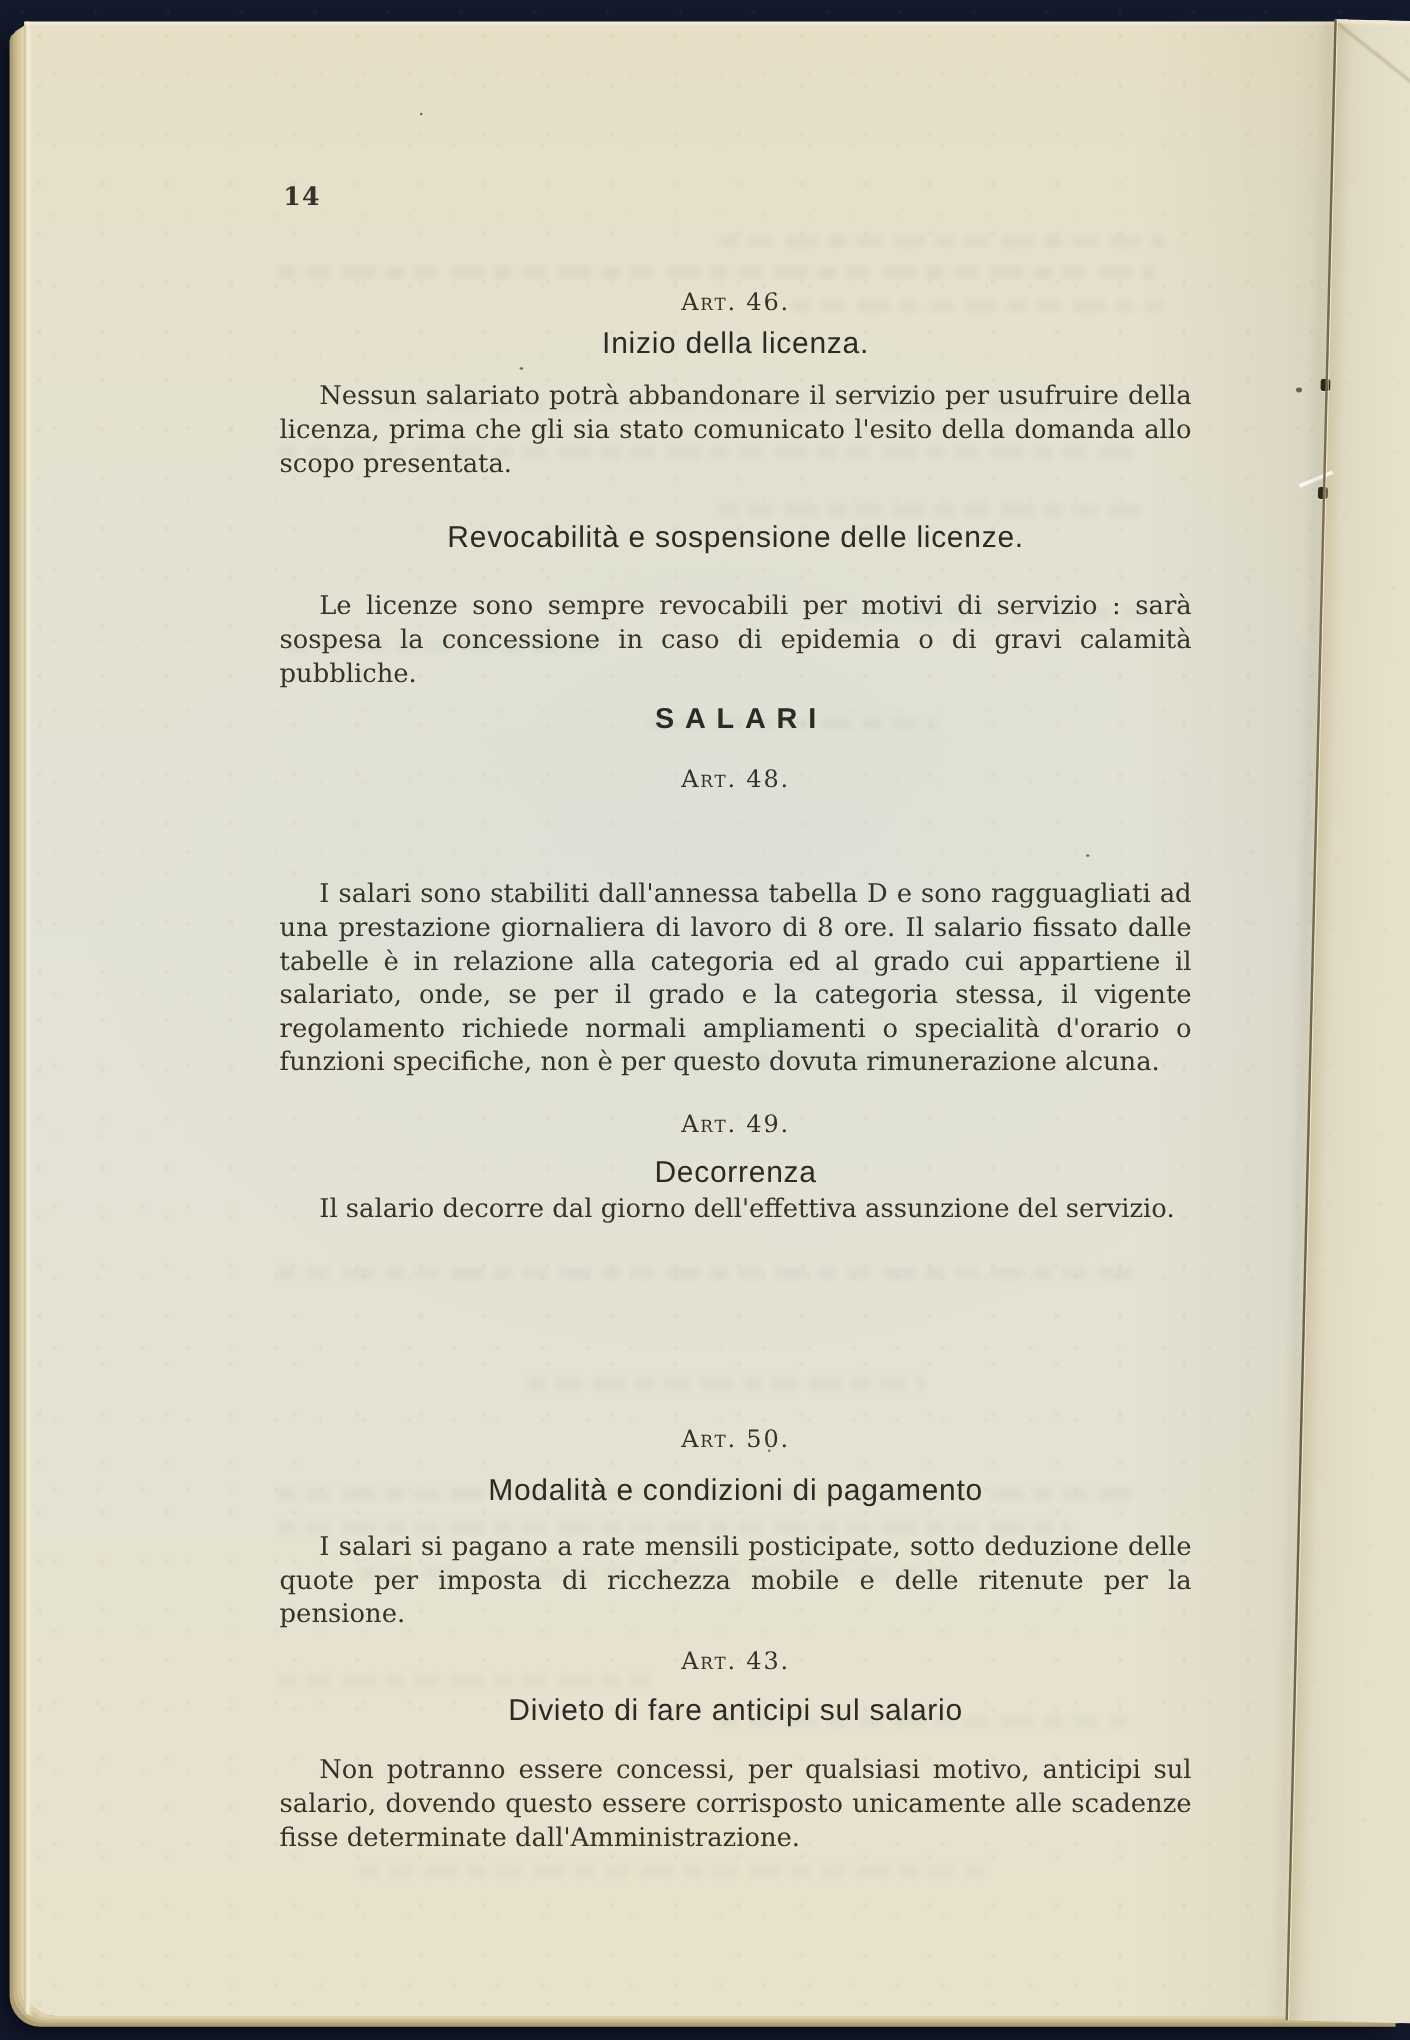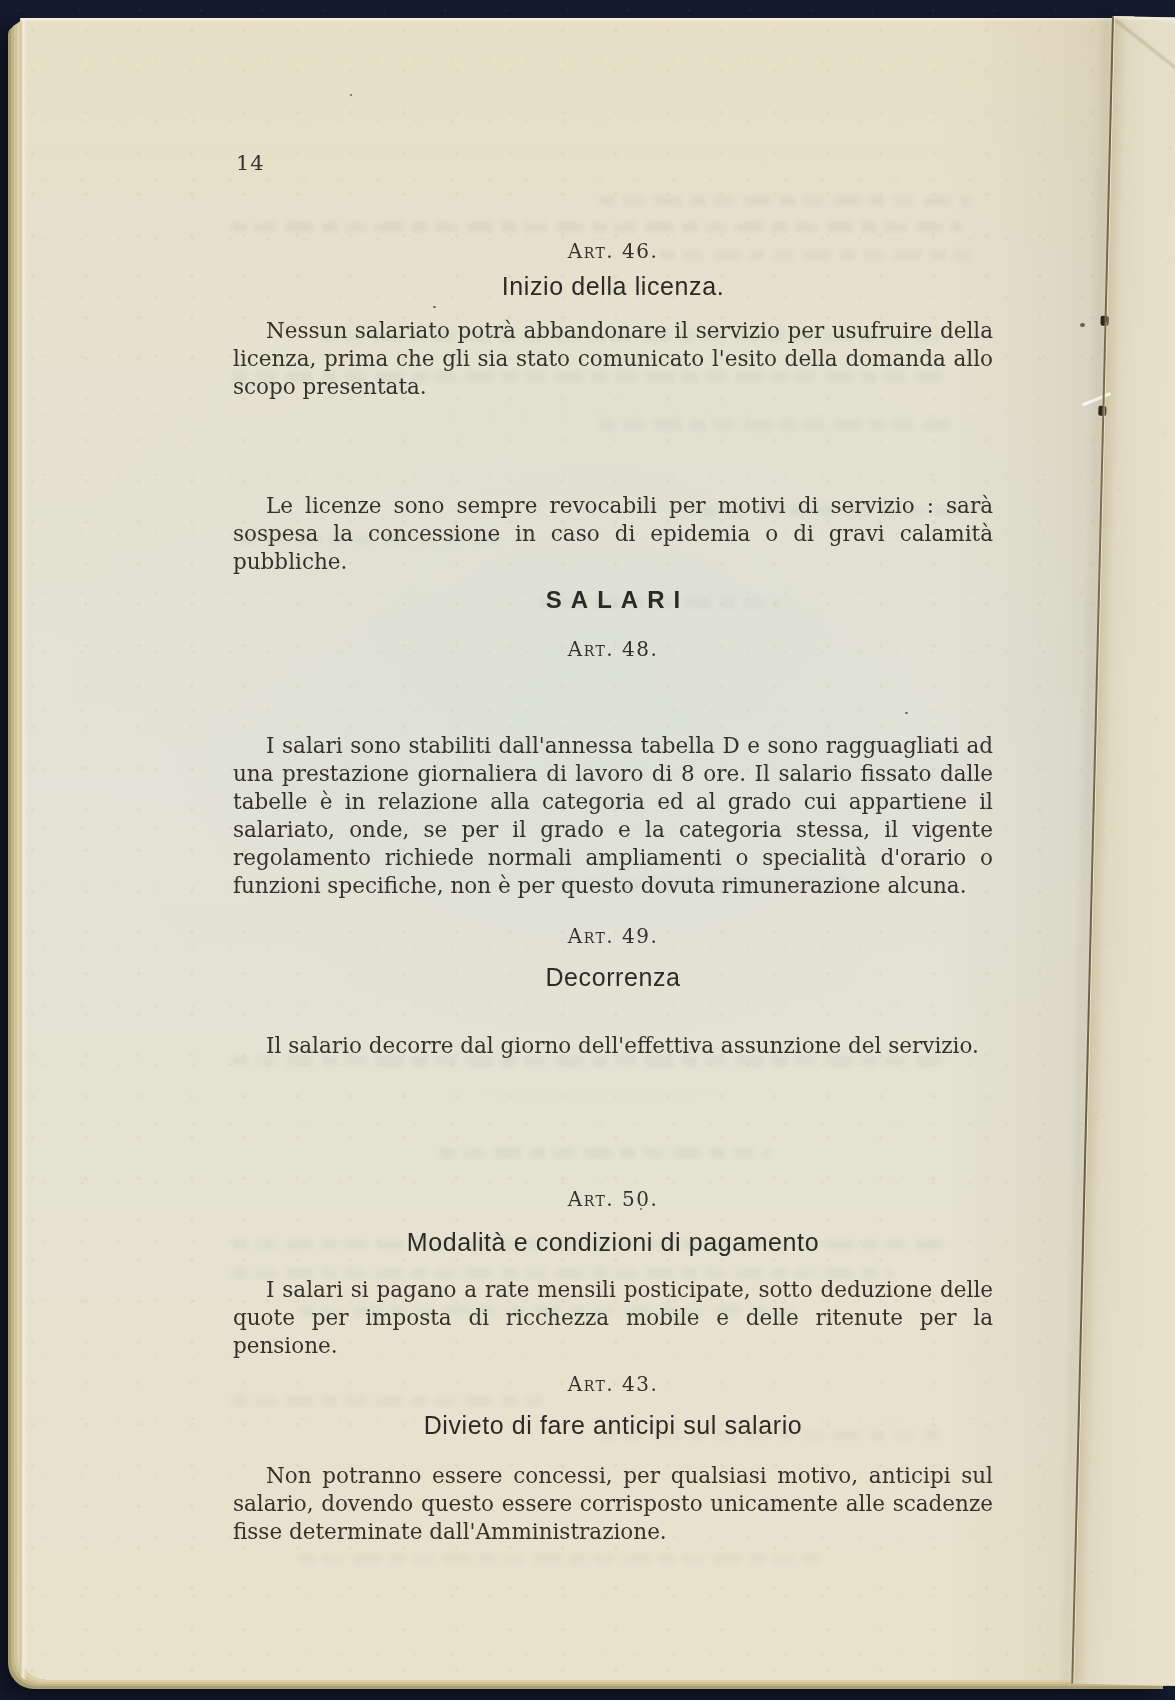--- a/index.html
+++ b/index.html
@@ -41,21 +41,21 @@
   .ghost{position:absolute;height:10px;filter:blur(2px);
     background:repeating-linear-gradient(90deg,
       rgba(148,164,152,0.85) 0 15px, transparent 15px 23px,
       rgba(148,164,152,0.7) 23px 44px, transparent 44px 54px,
       rgba(148,164,152,0.8) 54px 81px, transparent 81px 90px);}
   .speck{position:absolute;background:#4a443a;border-radius:50%;opacity:.8;}
   
   .content{position:absolute;inset:0;z-index:3;color:#35322b;}
   .blk{position:absolute;left:213px;width:760px;}
   .page-number{position:absolute;left:216px;top:133px;font-size:21px;letter-spacing:1px;
-    color:#383179;color:#37332c;}
+    color:#383179;color:#37332c;font-weight:bold;}
   .art-num{text-align:center;font-size:20px;font-variant-caps:small-caps;
     letter-spacing:1.5px;color:#34312b;}
   .art-title{text-align:center;font-family:"Liberation Sans",sans-serif;font-weight:400;
     font-size:25px;letter-spacing:0.6px;color:#2d2a25;}
   .section-title{text-align:center;font-family:"Liberation Sans",sans-serif;font-weight:700;
     font-size:24px;letter-spacing:9px;text-indent:9px;color:#2c2a24;}
   .para{font-size:21.5px;line-height:28px;text-align:justify;}
   .para p{margin:0;text-indent:33px;}
   
   .right-page{position:absolute;left:1113px;top:16px;width:130px;height:1668px;z-index:4;
@@ -113,34 +113,35 @@
 
     <div class="content">
       <div class="page-number">14</div>
 
       <div class="blk art-num" style="top:221px">Art. 46.</div>
       <div class="blk art-title" style="top:254px">Inizio della licenza.</div>
       <div class="blk para" style="top:299px">
         <p>Nessun salariato potrà abbandonare il servizio per usufruire della licenza, prima che gli sia stato comunicato l'esito della domanda allo scopo presentata.</p>
       </div>
 
+      <div class="blk art-title" style="top:416px">Revocabilità e sospensione delle licenze.</div>
       <div class="blk section-title" style="top:568px">SALARI</div>
 
       <div class="blk para" style="top:474px">
         <p>Le licenze sono sempre revocabili per motivi di servizio : sarà sospesa la concessione in caso di epidemia o di gravi calamità pubbliche.</p>
       </div>
 
       <div class="blk art-num" style="top:619px">Art. 48.</div>
       <div class="blk para" style="top:714px">
         <p>I salari sono stabiliti dall'annessa tabella D e sono ragguagliati ad una prestazione giornaliera di lavoro di 8 ore. Il salario fissato dalle tabelle è in relazione alla categoria ed al grado cui appartiene il salariato, onde, se per il grado e la categoria stessa, il vigente regolamento richiede normali ampliamenti o specialità d'orario o funzioni specifiche, non è per questo dovuta rimunerazione alcuna.</p>
       </div>
 
       <div class="blk art-num" style="top:906px">Art. 49.</div>
       <div class="blk art-title" style="top:945px">Decorrenza</div>
-      <div class="blk para" style="top:1014px">
+      <div class="blk para" style="top:976px">
         <p>Il salario decorre dal giorno dell'effettiva assunzione del servizio.</p>
       </div>
 
       <div class="blk art-num" style="top:1169px">Art. 50.</div>
       <div class="blk art-title" style="top:1210px">Modalità e condizioni di pagamento</div>
       <div class="blk para" style="top:1258px">
         <p>I salari si pagano a rate mensili posticipate, sotto deduzione delle quote per imposta di ricchezza mobile e delle ritenute per la pensione.</p>
       </div>
 
       <div class="blk art-num" style="top:1354px">Art. 43.</div>

